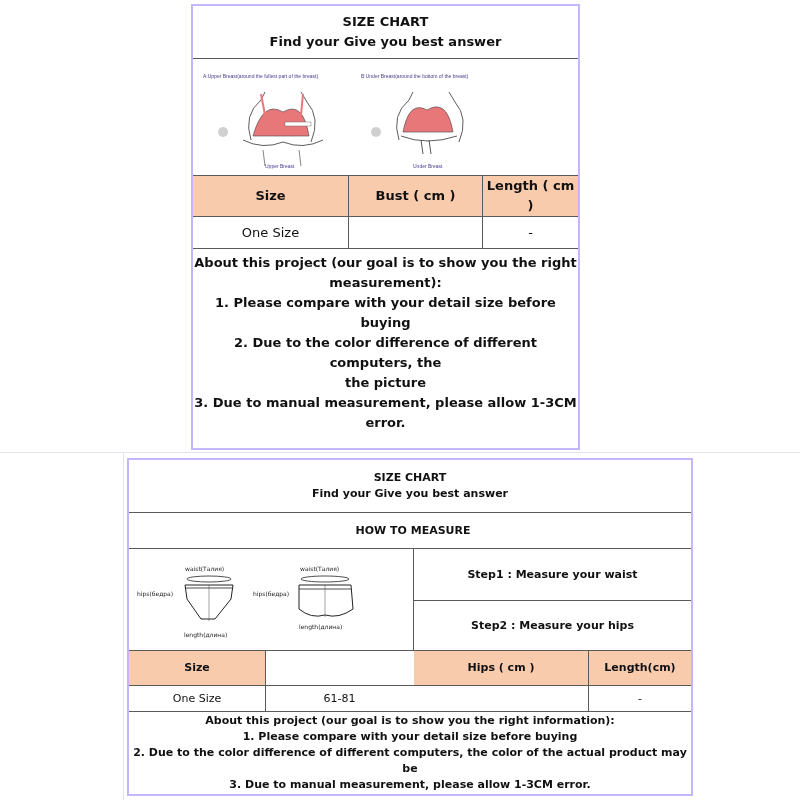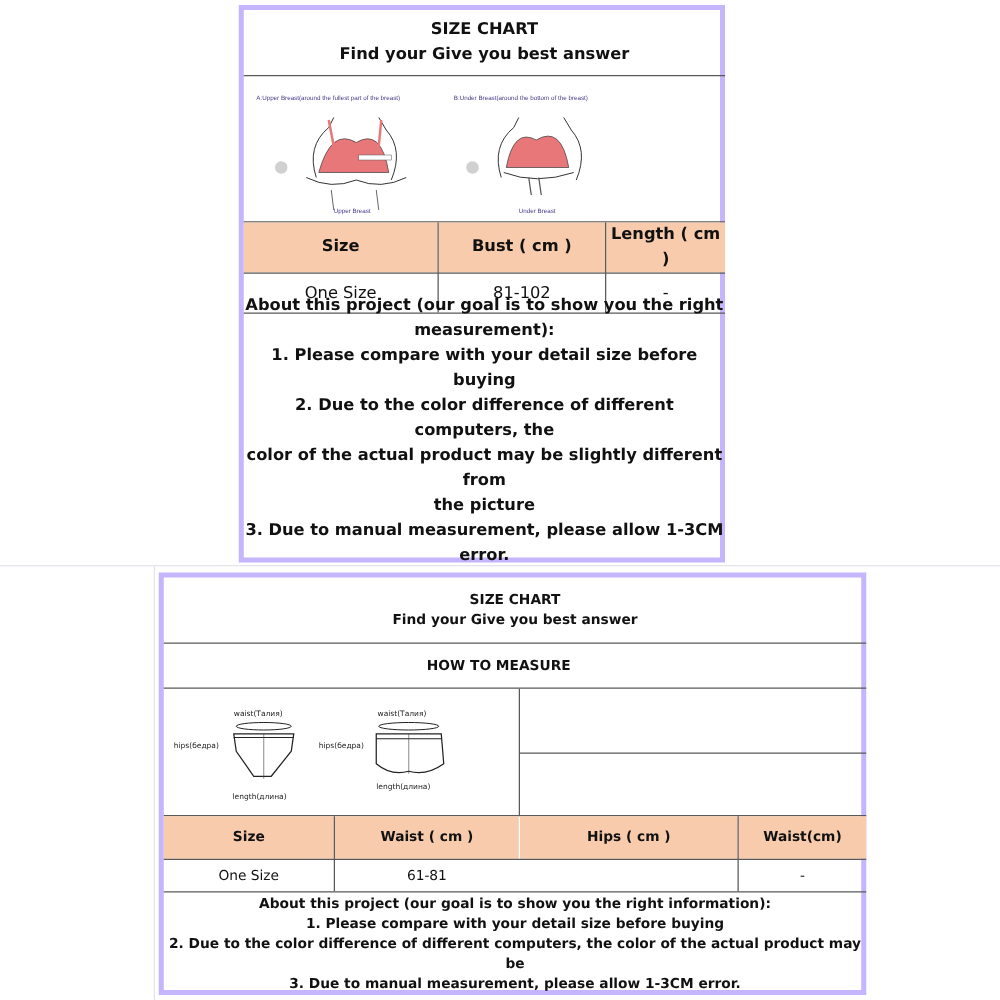--- a/index.html
+++ b/index.html
@@ -2,21 +2,21 @@
 <html><head>
 <meta charset="utf-8">
 <style>
   html, body { margin: 0; padding: 0; }
   body {
     width: 800px; height: 800px; position: relative; overflow: hidden;
     background: #ffffff;
     font-family: "DejaVu Sans", "Liberation Sans", sans-serif;
     color: #111;
   }
-  .tbl { position: absolute; border: 4px solid #c4b5fd; box-sizing: border-box; background: #fff; }
+  .tbl { position: absolute; border: 2px solid #c4b5fd; box-sizing: border-box; background: #fff; }
   .cell { position: absolute; box-sizing: border-box; display: flex; align-items: center; justify-content: center; text-align: center; }
   .hline { position: absolute; height: 1px; background: #5a5a5a; }
   .vline { position: absolute; width: 1px; background: #5a5a5a; }
   .peach { background: #f8cbad; }
   .bold { font-weight: bold; }
   .t1 { font-size: 13px; line-height: 20px; }
   .t2 { font-size: 11px; line-height: 16px; }
   .grid-faint { position: absolute; background: #e4e4ec; }
 
   
@@ -68,45 +68,43 @@
   </div>
 
   <div class="hline" style="left:0;top:169px;width:385px;"></div>
 
   <div class="cell peach bold t1" style="left:0;top:170px;width:155px;height:40px;">Size</div>
   <div class="cell peach bold t1" style="left:156px;top:170px;width:133px;height:40px;">Bust ( cm )</div>
   <div class="cell peach bold t1" style="left:290px;top:170px;width:95px;height:40px;">Length ( cm )</div>
   <div class="hline" style="left:0;top:210px;width:385px;"></div>
 
   <div class="cell t1" style="left:0;top:211px;width:155px;height:31px;">One Size</div>
-  <div class="cell t1" style="left:156px;top:211px;width:133px;height:31px;">81-102</div>
   <div class="cell t1" style="left:290px;top:211px;width:95px;height:31px;">-</div>
   <div class="vline" style="left:155px;top:170px;height:72px;"></div>
   <div class="vline" style="left:289px;top:170px;height:72px;"></div>
   <div class="hline" style="left:0;top:242px;width:385px;"></div>
 
   <div class="cell lines bold t1" style="left:0;top:243px;width:385px;height:199px;padding-bottom:12px;">
     <span>About this project (our goal is to show you the right</span>
     <span>measurement):</span>
     <span>1. Please compare with your detail size before buying</span>
     <span>2. Due to the color difference of different computers, the</span>
-    <span>color of the actual product may be slightly different from</span>
     <span>the picture</span>
     <span>3. Due to manual measurement, please allow 1-3CM error.</span>
   </div>
 </div>
 
 <div class="tbl" id="bottom">
   <div class="cell lines bold t2" style="left:0;top:0;width:562px;height:52px;">
     <span>SIZE CHART</span>
     <span>Find your Give you best answer</span>
   </div>
   <div class="hline" style="left:0;top:52px;width:562px;"></div>
 
-  <div class="cell bold t2" style="left:0;top:53px;width:536px;height:35px;">HOW TO MEASURE</div>
+  <div class="cell bold t2" style="left:16px;top:53px;width:536px;height:35px;">HOW TO MEASURE</div>
   <div class="hline" style="left:0;top:88px;width:562px;"></div>
 
   <div class="svgwrap" style="left:0;top:89px;width:284px;height:100px;">
     <svg width="284" height="100" viewBox="0 0 284 100">
 
       <text x="56" y="22" font-size="6" fill="#222">waist(Талия)</text>
       <ellipse cx="80" cy="30" rx="22" ry="3" fill="none" stroke="#222" stroke-width="0.8"></ellipse>
       <path d="M56 36 L104 36 L102 50 L86 70 L72 70 L58 50 Z" fill="none" stroke="#222" stroke-width="1"></path>
       <line x1="56" y1="39" x2="104" y2="39" stroke="#222" stroke-width="0.8"></line>
       <line x1="80" y1="36" x2="80" y2="72" stroke="#444" stroke-width="0.5"></line>
@@ -116,27 +114,28 @@
       <text x="171" y="22" font-size="6" fill="#222">waist(Талия)</text>
       <ellipse cx="196" cy="30" rx="24" ry="3" fill="none" stroke="#222" stroke-width="0.8"></ellipse>
       <path d="M170 36 L222 36 L224 60 Q210 70 196 66 Q182 70 170 60 Z" fill="none" stroke="#222" stroke-width="1"></path>
       <line x1="170" y1="40" x2="222" y2="40" stroke="#222" stroke-width="0.8"></line>
       <line x1="196" y1="36" x2="196" y2="68" stroke="#444" stroke-width="0.5"></line>
       <text x="124" y="47" font-size="6" fill="#222">hips(бедра)</text>
       <text x="170" y="80" font-size="6" fill="#222">length(длина)</text>
     </svg>
   </div>
   <div class="vline" style="left:284px;top:89px;height:101px;"></div>
+  <div class="cell bold t2" style="left:285px;top:89px;width:277px;height:51px;">Step1 : Measure your waist</div>
   <div class="hline" style="left:285px;top:140px;width:277px;"></div>
+  <div class="cell bold t2" style="left:285px;top:141px;width:277px;height:49px;">Step2 : Measure your hips</div>
   <div class="hline" style="left:0;top:190px;width:562px;"></div>
 
   <div class="cell peach bold t2" style="left:0;top:191px;width:136px;height:34px;">Size</div>
-  <div class="cell peach bold t2" style="left:137px;top:191px;width:147px;height:34px;">Waist ( cm )</div>
   <div class="cell peach bold t2" style="left:285px;top:191px;width:174px;height:34px;">Hips ( cm )</div>
-  <div class="cell peach bold t2" style="left:460px;top:191px;width:102px;height:34px;">Waist(cm)</div>
+  <div class="cell peach bold t2" style="left:460px;top:191px;width:102px;height:34px;">Length(cm)</div>
   <div class="hline" style="left:0;top:225px;width:562px;"></div>
 
   <div class="cell t2" style="left:0;top:226px;width:136px;height:25px;">One Size</div>
   <div class="cell t2" style="left:137px;top:226px;width:147px;height:25px;">61-81</div>
   <div class="cell t2" style="left:460px;top:226px;width:102px;height:25px;">-</div>
   <div class="vline" style="left:136px;top:191px;height:60px;"></div>
   <div class="vline" style="left:459px;top:191px;height:60px;"></div>
   <div class="hline" style="left:0;top:251px;width:562px;"></div>
 
   <div class="cell lines bold t2" style="left:0;top:252px;width:562px;height:82px;">

